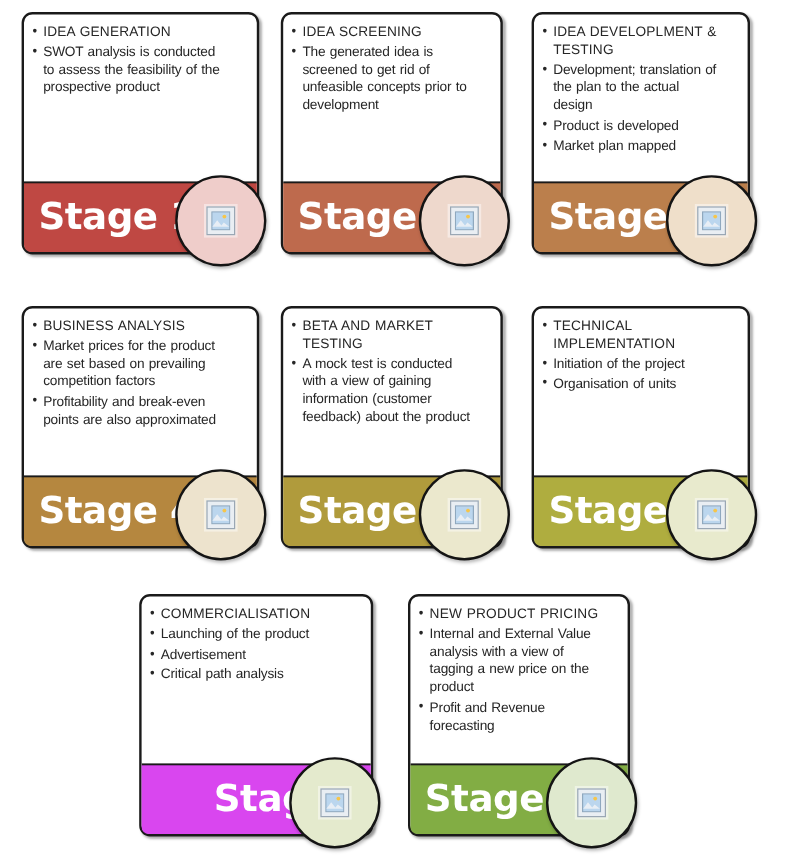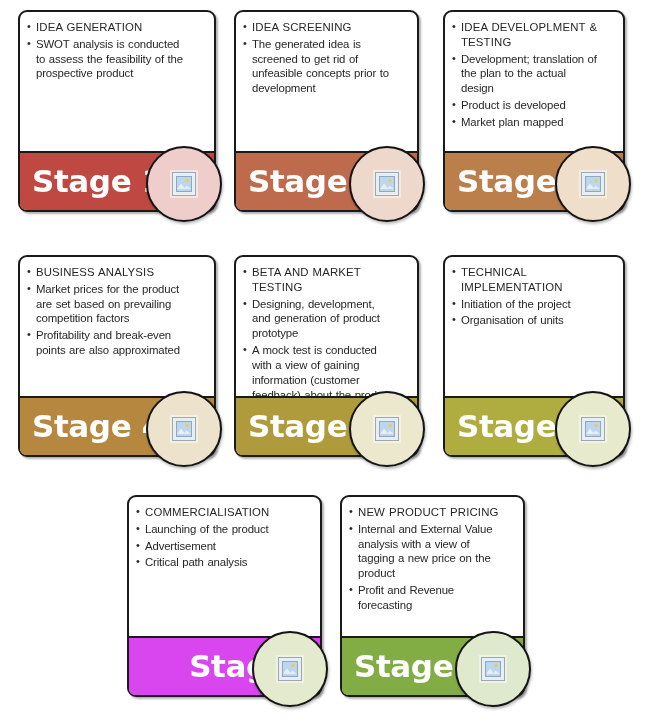--- a/index.html
+++ b/index.html
@@ -117,21 +117,21 @@
   .badge-inner svg { display: block; }
 
   
   .r1 { top: 10px; height: 202px; }
   .r2 { top: 255px; height: 202px; }
   .r3 { top: 495px; height: 202px; }
 
   .c1 { left: 18px;  width: 198px; }
   .c2 { left: 234px; width: 185px; }
   .c3 { left: 443px; width: 182px; }
-  .c7 { left: 127px; width: 195px; }
+  .c7 { left: 116px; width: 195px; }
   .c8 { left: 340px; width: 185px; }
 </style>
 </head>
 <body>
 
 <div class="board">
 
   <div class="card r1 c1">
     <div class="card-body">
       <ul class="bullets">
@@ -216,21 +216,20 @@
           </svg>
         </span>
       </span>
     </div>
   </div>
 
   <div class="card r2 c2">
     <div class="card-body">
       <ul class="bullets">
         <li class="caps">BETA AND  MARKET  TESTING</li>
-        <li>Designing, development,  and generation of product prototype</li>
         <li>A mock test is conducted with a view of gaining information (customer feedback) about the product</li>
       </ul>
     </div>
     <div class="card-footer" style="background: rgb(176, 155, 60);">
       <span class="stage-label">Stage 5</span>
       <span class="badge" style="background: rgb(235, 232, 205);">
         <span class="badge-inner">
           <svg width="16" height="16" viewBox="0 0 16 16" aria-hidden="true">
             <rect x="0.5" y="0.5" width="15" height="15" fill="#BBD6EE" stroke="#8FA8BE"></rect>
             <circle cx="11" cy="4.5" r="1.6" fill="#F6C54A"></circle>

